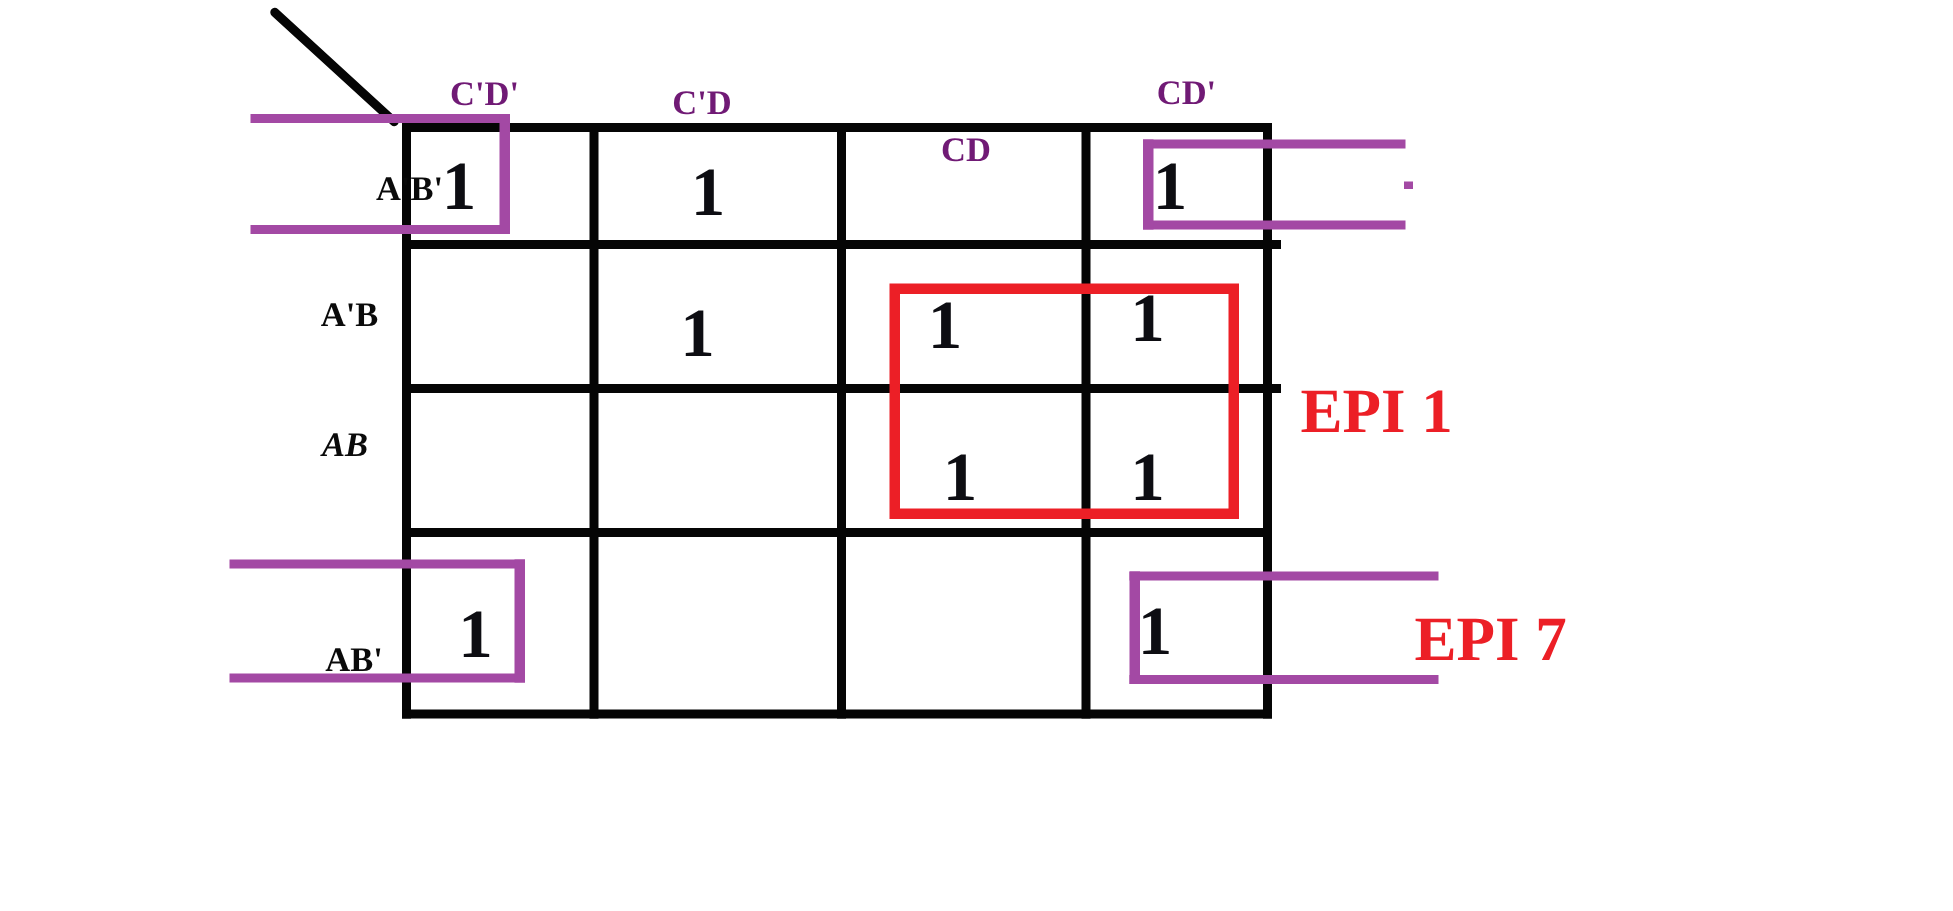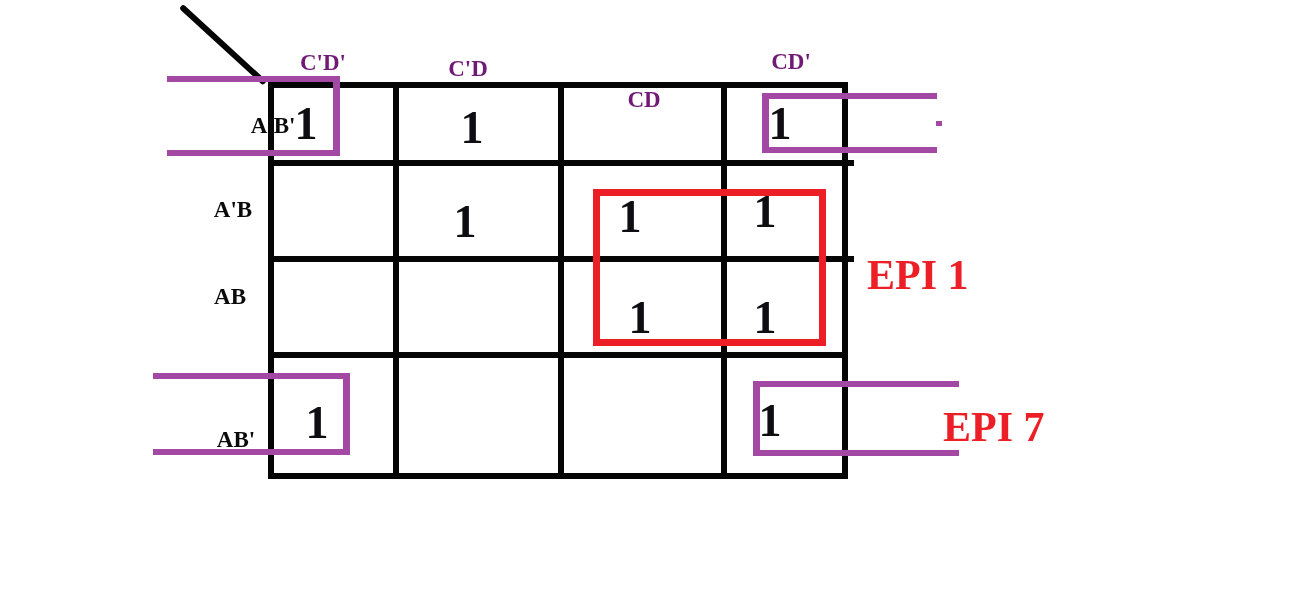--- a/index.html
+++ b/index.html
@@ -105,21 +105,21 @@
   <div class="hline" style="top:352px;"></div>
   <div class="hline" style="top:473px;"></div>
 
   <div class="col-header" style="left:323px; top:50px;">C'D'</div>
   <div class="col-header" style="left:468px; top:56px;">C'D</div>
   <div class="col-header" style="left:644px; top:55px;margin-top:32px;">CD</div>
   <div class="col-header" style="left:791px; top:49px;">CD'</div>
 
   <div class="row-header" style="left:237px; top:126px;margin-left:36px;">A'B'</div>
   <div class="row-header" style="left:233px; top:210px;">A'B</div>
-  <div class="row-header" style="left:230px; top:297px;">AB</div>
+  <div class="row-header" style="left:230px; top:297px;font-style:italic;">AB</div>
   <div class="row-header" style="left:236px; top:440px;">AB'</div>
 
   <div class="cell-one" style="left:306px; top:124px;">1</div>
   <div class="cell-one" style="left:472px; top:128px;">1</div>
   <div class="cell-one" style="left:780px; top:124px;">1</div>
 
   <div class="cell-one" style="left:465px; top:222px;">1</div>
   <div class="cell-one" style="left:630px; top:217px;">1</div>
   <div class="cell-one" style="left:765px; top:212px;">1</div>
 

